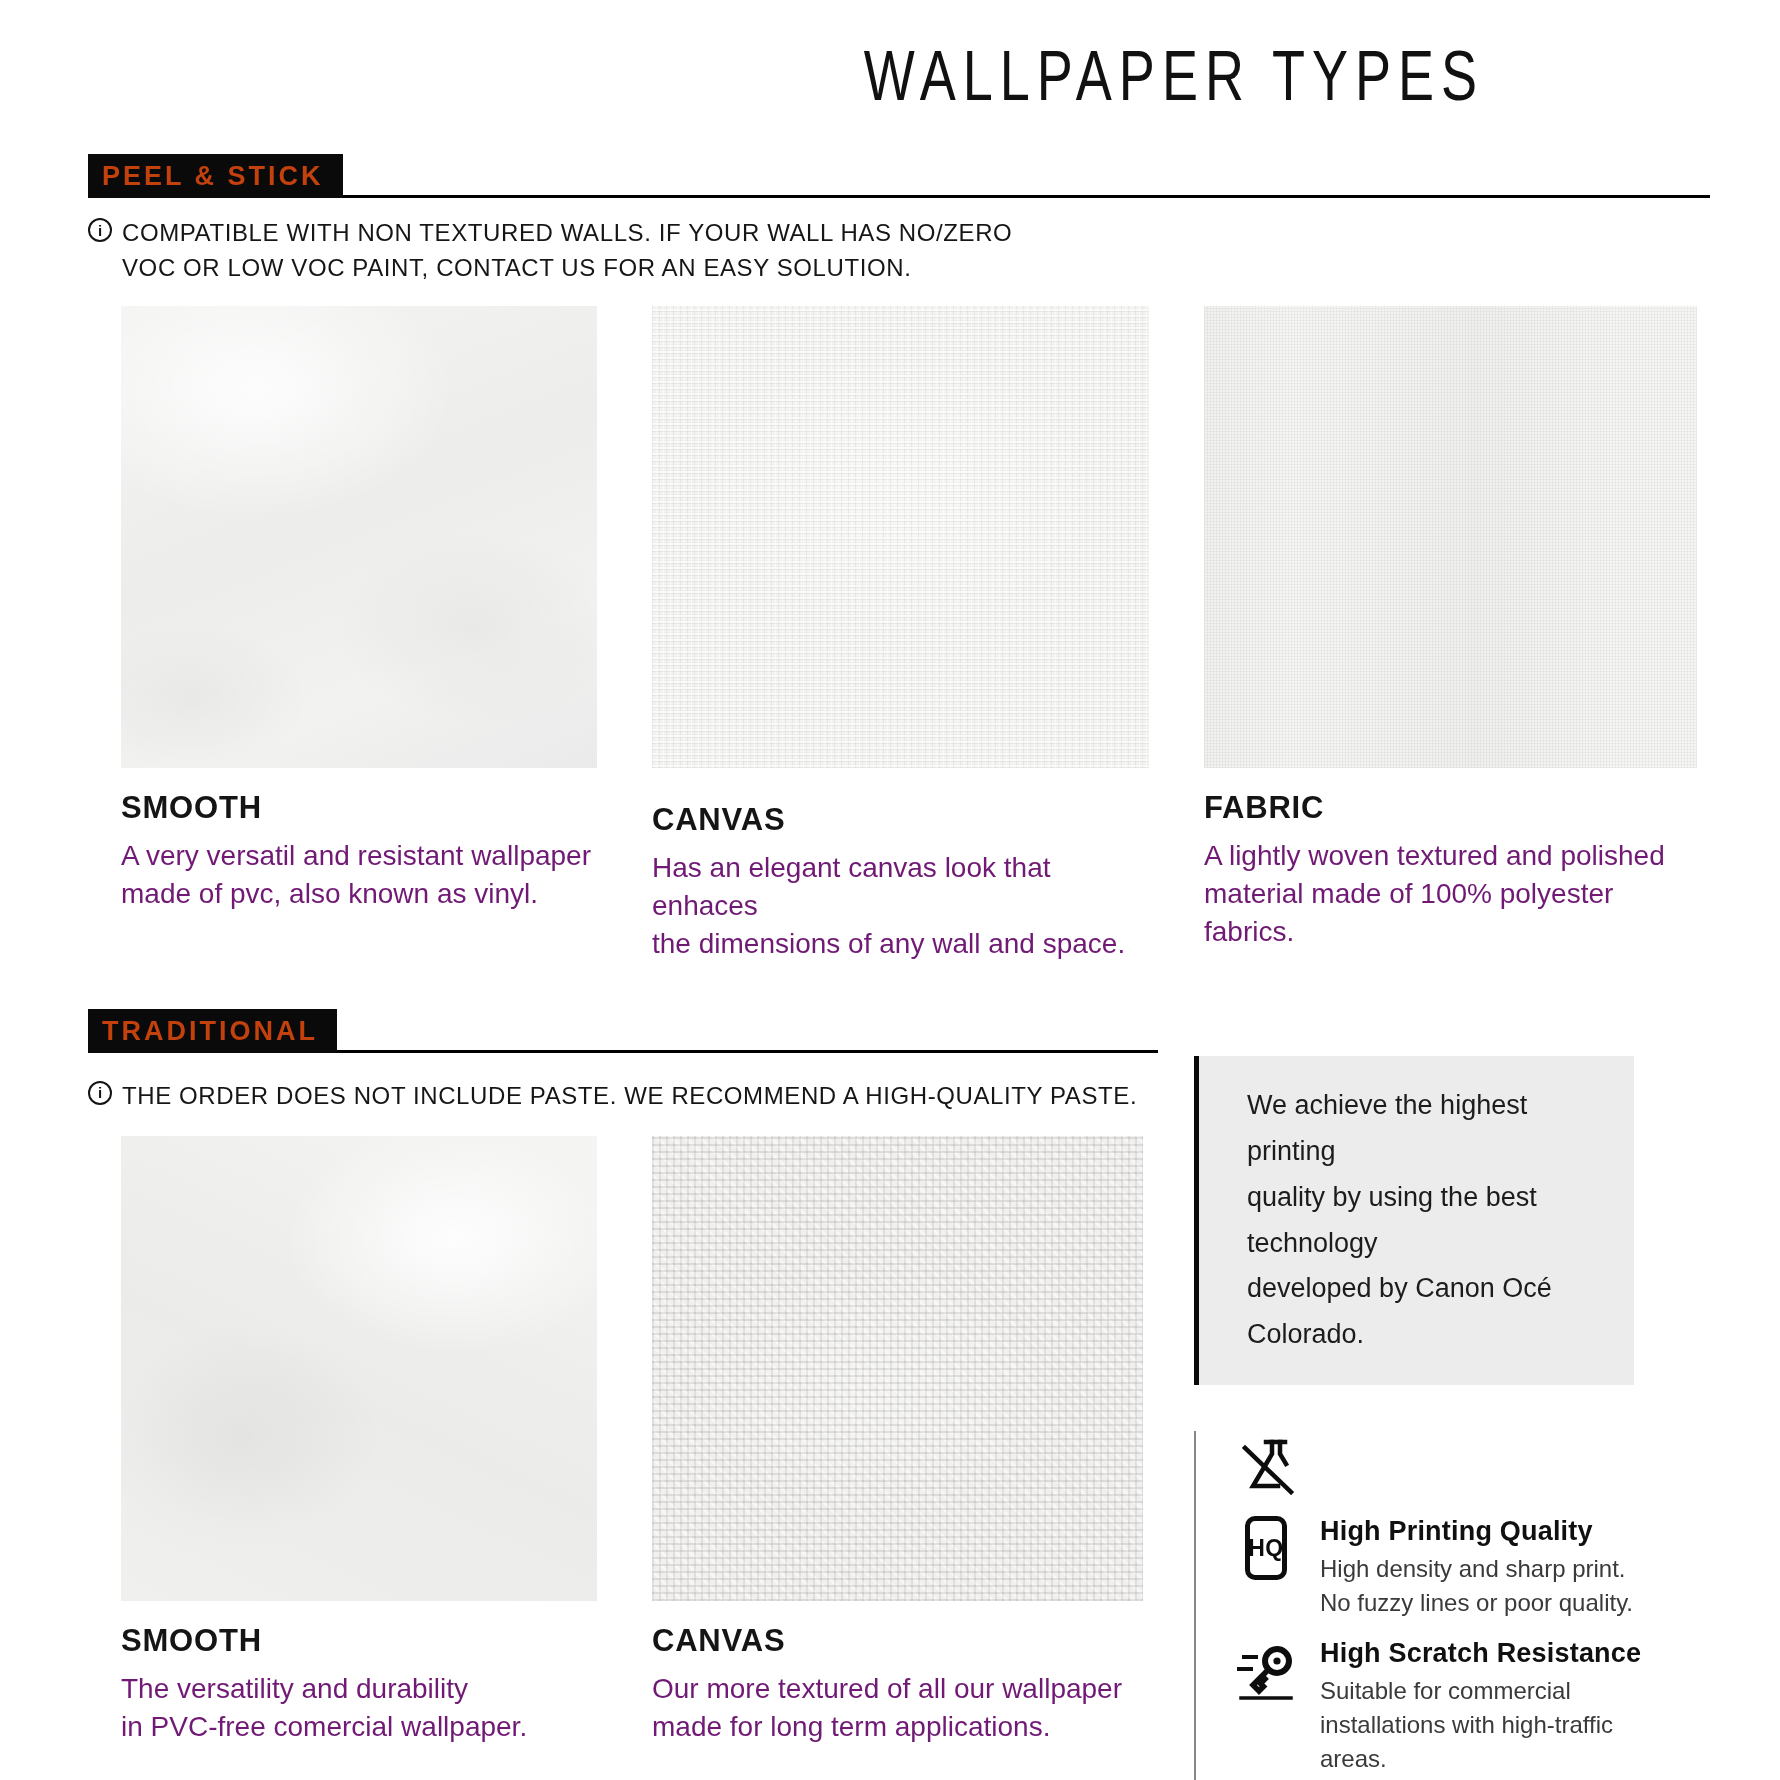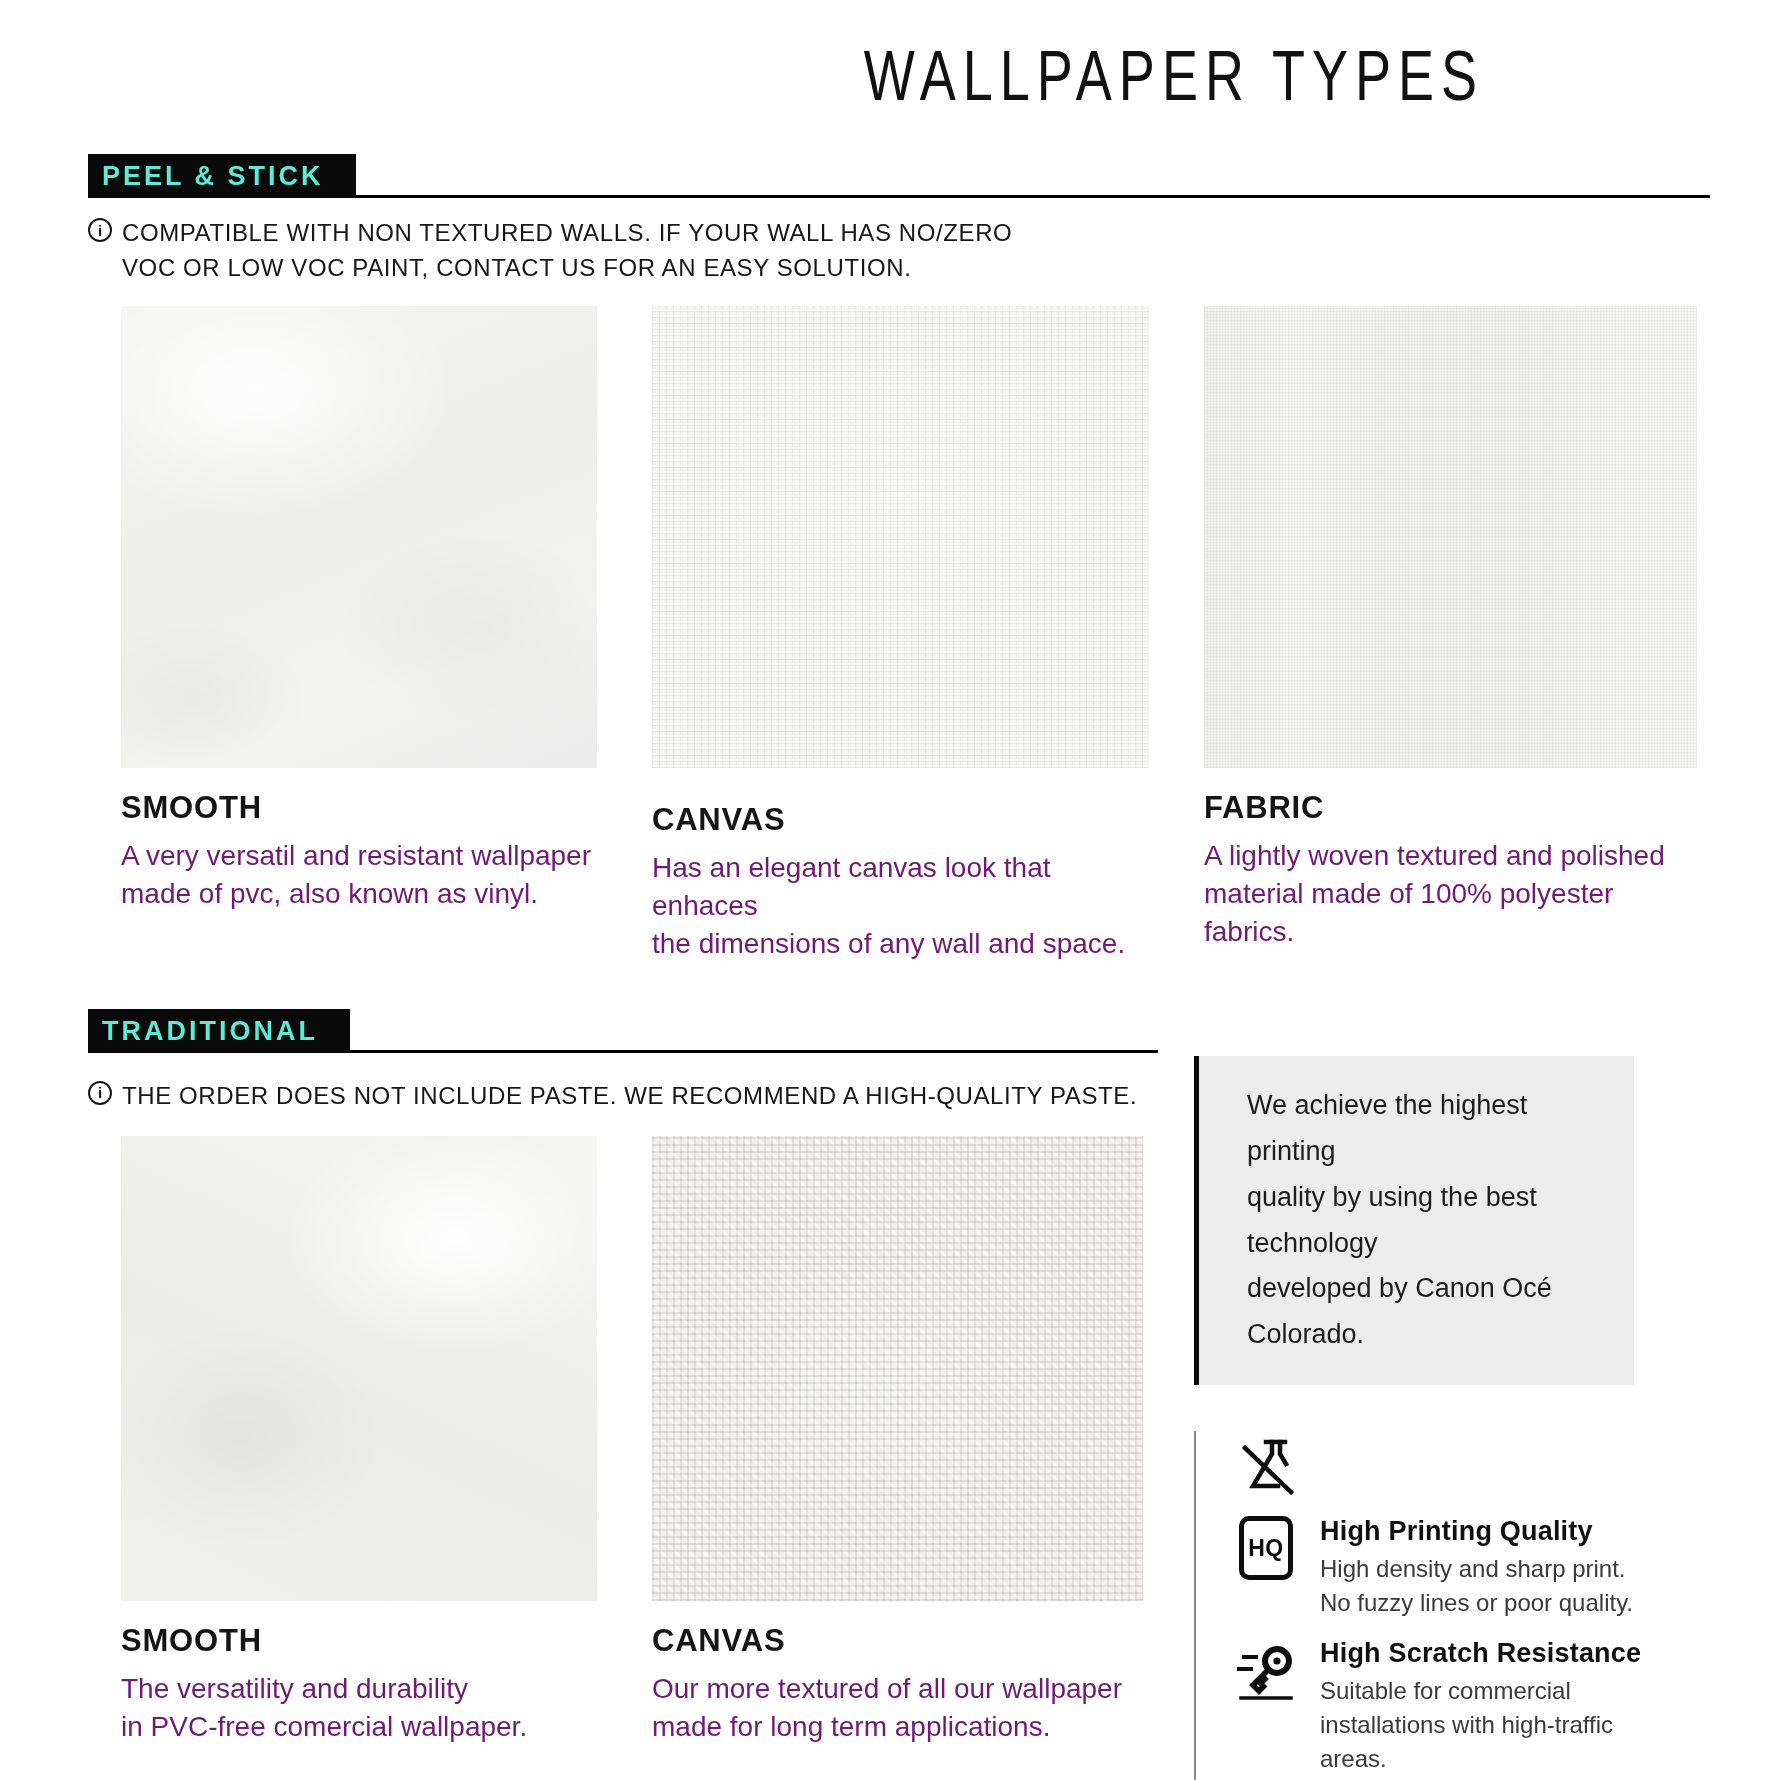--- a/index.html
+++ b/index.html
@@ -15,23 +15,23 @@
     font-size: 54px; font-weight: 400; letter-spacing: 7px;
     color: #111; transform: scaleY(1.32); transform-origin: top center;
     white-space: nowrap;
   }
 
   
   .section-rule { margin-left: 88px; border-bottom: 3px solid #000; }
   .section-rule.peel { width: 1622px; margin-top: 58px; }
   .section-rule.trad { width: 1070px; }
   .section-tag {
-    display: inline-block; background: #0a0a0a; color: #5eead4;
+    display: inline-block; background: #0a0a0a; color: #c2410c;
     font-size: 27px; font-weight: 700; letter-spacing: 3px;
-    padding: 7px 32px 6px 14px; margin-bottom: -3px;
+    padding: 7px 19px 6px 14px; margin-bottom: -3px;
   }
 
   
   .note { margin: 18px 0 0 88px; display: flex; align-items: flex-start; }
   .info-icon {
     flex: 0 0 auto; width: 24px; height: 24px; margin-top: 2px;
     border: 2px solid #141414; border-radius: 50%;
     display: flex; align-items: center; justify-content: center;
     font-size: 15px; font-weight: 700; color: #141414;
   }
@@ -117,21 +117,21 @@
     padding: 2px 0 6px 38px;
     display: flex; flex-direction: column; gap: 19px; width: 470px;
   }
   .feature { display: flex; align-items: flex-start; }
   .feature-icon-box { flex: 0 0 64px; height: 64px; margin-right: 22px; display: flex; align-items: center; justify-content: center; }
   .feature-text { flex: 1; }
   .feature-title { font-size: 27px; font-weight: 700; color: #101010; letter-spacing: 0.2px; }
   .feature-desc { margin-top: 5px; font-size: 24px; line-height: 1.4; color: #3a3a3a; white-space: pre-line; }
 
   .hq-box {
-    width: 54px; height: 64px; border: 5px solid #0d0d0d; border-radius: 10px;
+    width: 42px; height: 64px; border: 5px solid #0d0d0d; border-radius: 10px;
     display: flex; align-items: center; justify-content: center;
     font-size: 23px; font-weight: 800; letter-spacing: 0.5px; color: #0d0d0d;
   }
 </style>
 </head>
 <body>
 
 <div class="page">
 
   <div class="title-wrap">

